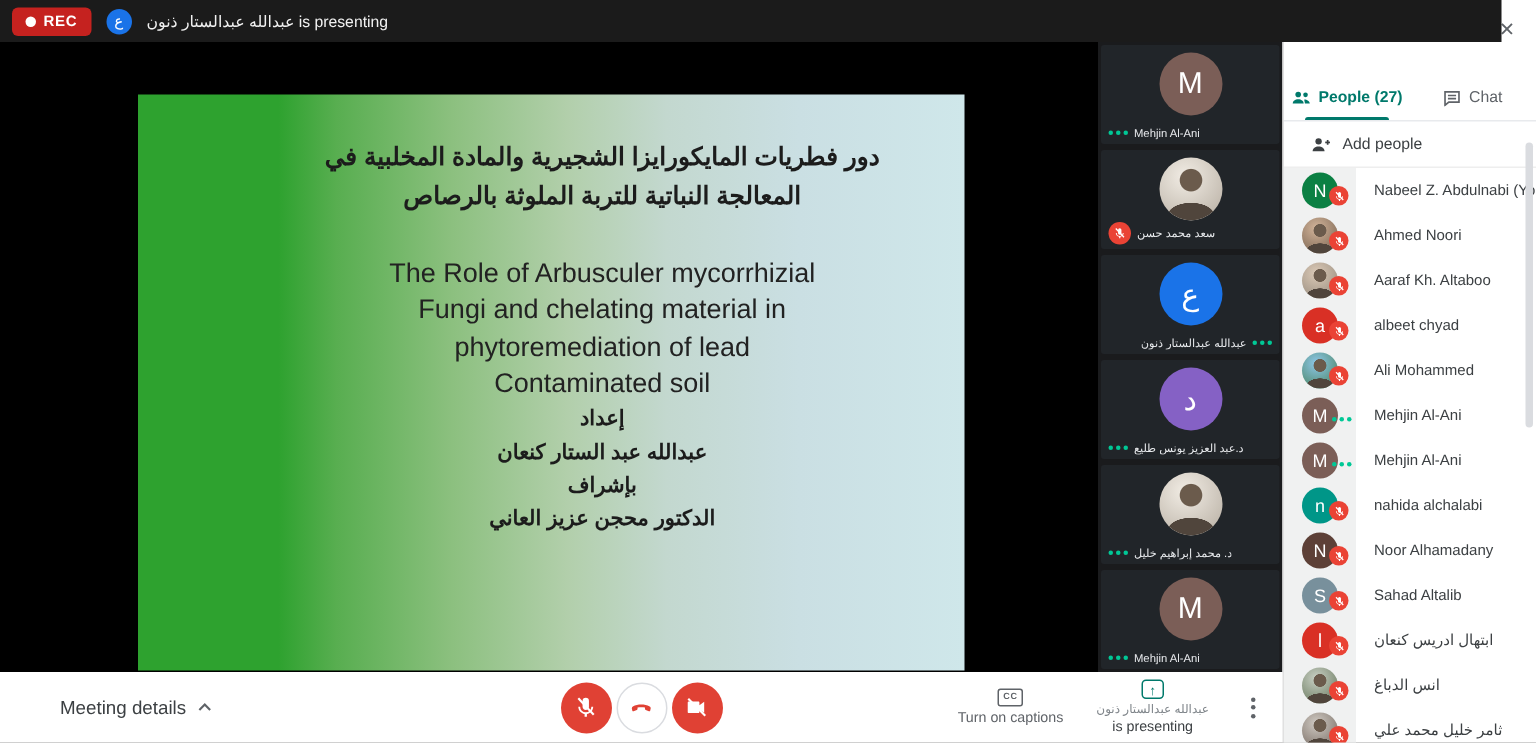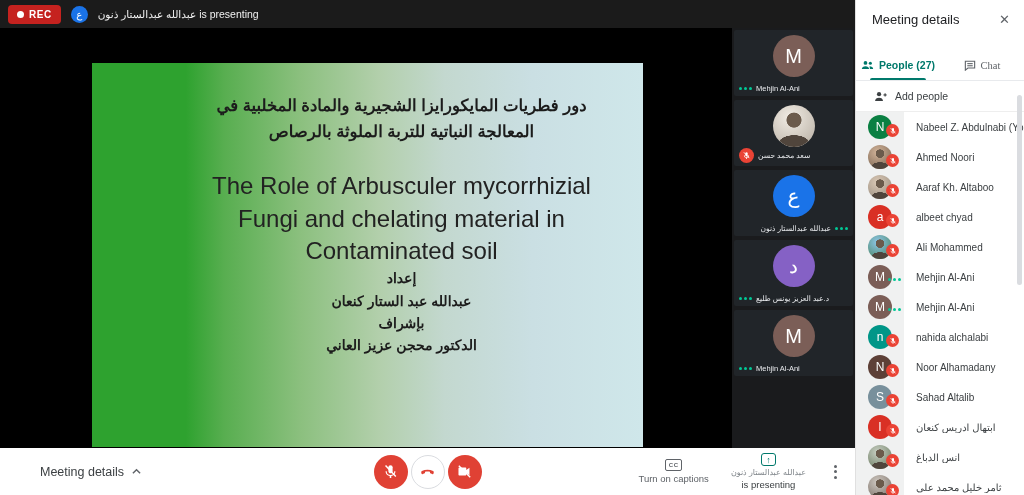--- a/index.html
+++ b/index.html
@@ -1,32 +1,32 @@
 <!DOCTYPE html>
 <html><head>
 <meta charset="utf-8">
 <style>
   * { margin:0; padding:0; box-sizing:border-box; }
   html,body { width:1024px; height:495px; overflow:hidden; font-family:"Liberation Sans", sans-serif; background:#fff; }
   .app { position:relative; width:1024px; height:495px; }
 
   
   .stage { position:absolute; left:0; top:0; width:855px; height:448px; background:#000; }
-  .top-bar { position:absolute; left:0; top:0; width:855px; height:28px; background:#1b1b1b; display:flex; align-items:center; gap:10px; padding-left:8px; z-index:5; }
+  .top-bar { position:absolute; left:0; top:0; width:1001px; height:28px; background:#1b1b1b; display:flex; align-items:center; gap:10px; padding-left:8px; z-index:5; }
   .rec-badge { display:flex; align-items:center; gap:5px; background:#c5221f; color:#fff; font-size:10px; font-weight:bold; border-radius:4px; padding:4px 9px; letter-spacing:.5px; }
   .rec-dot { width:7px; height:7px; border-radius:50%; background:#fff; }
   .presenter-chip { width:17px; height:17px; border-radius:50%; background:#1a73e8; color:#fff; font-size:10px; display:flex; align-items:center; justify-content:center; }
   .presenting-text { color:#f1f1f1; font-size:10.5px; }
 
   
   .slide { position:absolute; left:92px; top:63px; width:551px; height:384px;
     background:linear-gradient(90deg,#2ea22f 0%,#2ea22f 17%,#58ae50 24%,#8cc07f 38%,#b2cfab 52%,#c3d8cf 64%,#cadfe3 80%,#cfe7ea 100%);
     display:flex; flex-direction:column; align-items:center; text-align:center; padding:30px 18px 8px 86px; color:#1c1c1c; }
   .slide-title-ar { font-size:16.5px; font-weight:bold; line-height:1.55; direction:rtl; max-width:420px; }
-  .slide-title-en { font-size:24px; line-height:1.35; margin-top:26px; max-width:430px; color:#222; }
+  .slide-title-en { font-size:18px; line-height:1.35; margin-top:26px; max-width:430px; color:#222; }
   .slide-line-ar { font-size:14px; font-weight:bold; line-height:1.6; direction:rtl; }
 
   
   .strip { position:absolute; left:732px; top:28px; width:123px; height:420px; background:#1a1b1d; display:flex; flex-direction:column; }
   .tile { position:relative; width:119px; height:66px; margin:2px auto; background:#212529; border-radius:2px; flex:0 0 auto; }
   .tile .t-avatar { position:absolute; left:50%; top:5px; transform:translateX(-50%); width:42px; height:42px; border-radius:50%; color:#fff; font-size:20px; display:flex; align-items:center; justify-content:center; overflow:hidden; }
   .t-name-row { position:absolute; left:5px; right:5px; bottom:3px; display:flex; align-items:center; gap:4px; }
   .t-name-row.right { justify-content:flex-end; }
   .t-name { color:#e8eaed; font-size:7.5px; white-space:nowrap; overflow:hidden; text-overflow:ellipsis; }
   .dots { display:inline-flex; gap:2px; flex:0 0 auto; }
@@ -58,21 +58,21 @@
 
   
   .panel { position:absolute; left:855px; top:0; width:169px; height:495px; background:#fff; border-left:1px solid #e0e0e0; }
   .panel-header { display:flex; align-items:center; justify-content:space-between; padding:12px 14px 8px 16px; }
   .panel-title { font-size:13px; color:#202124; }
   .close-x { font-size:13px; color:#5f6368; cursor:pointer; }
   .tabs { display:flex; border-bottom:1px solid #e8eaed; }
   .tab { flex:1; display:flex; align-items:center; justify-content:center; gap:5px; padding:8px 0 9px; font-size:10.5px; cursor:pointer; position:relative;margin-top:16px; }
   .tab.active { color:#00796b; font-weight:bold; }
   .tab.active::after { content:""; position:absolute; left:14px; right:14px; bottom:0; height:2.5px; background:#00796b; border-radius:2px 2px 0 0; }
-  .tab.inactive { color:#5f6368;font-family:Liberation Serif, serif; }
+  .tab.inactive { color:#5f6368; }
   .add-people { display:flex; align-items:center; gap:8px; padding:9px 16px; font-size:10.5px; color:#3c4043; border-bottom:1px solid #eeeeee; cursor:pointer; }
   .plist { position:relative; height:405px; overflow:hidden; }
   .plist::before { content:""; position:absolute; left:0; top:0; width:48px; height:100%; background:#f0f1f1; }
   .p-row { position:relative; height:30px; display:flex; align-items:center; cursor:pointer; }
   .p-avatar { position:absolute; left:12px; width:24px; height:24px; border-radius:50%; color:#fff; font-size:12px; display:flex; align-items:center; justify-content:center; overflow:visible; }
   .p-avatar .init { position:relative; z-index:1; }
   .p-avatar .sil { border-radius:50%; }
   .p-badge { position:absolute; left:30px; top:12px; width:13px; height:13px; border-radius:50%; background:#ea4335; display:flex; align-items:center; justify-content:center; z-index:2; }
   .p-badge svg { width:8px; height:8px; }
   .p-dots { position:absolute; left:32px; top:16px; }
@@ -95,20 +95,21 @@
       </span>
       <span class="presenter-chip">ع</span>
       <span class="presenting-text">عبدالله عبدالستار ذنون is presenting</span>
     </div>
 
     <div class="slide">
       <div class="slide-title-ar">دور فطريات المايكورايزا الشجيرية والمادة المخلبية في المعالجة النباتية للتربة الملوثة بالرصاص</div>
       <div class="slide-title-en">
         <div>The Role of Arbusculer mycorrhizial</div>
         <div>Fungi and chelating material in</div>
+        <div>phytoremediation of lead</div>
         <div>Contaminated soil</div>
       </div>
       <div class="slide-line-ar">إعداد</div>
       <div class="slide-line-ar">عبدالله عبد الستار كنعان</div>
       <div class="slide-line-ar">بإشراف</div>
       <div class="slide-line-ar">الدكتور محجن عزيز العاني</div>
     </div>
 
     <div class="strip">
   <div class="tile">
@@ -167,20 +168,35 @@
       <span class="dots">
               <i></i>
               <i></i>
               <i></i>
             </span>
 
       <span class="t-name">د.عبد العزيز يونس طليع</span>
     </div>
   </div>
 
+  <div class="tile">
+    <span class="t-avatar photo" style="background: radial-gradient(circle at 40% 30%, rgb(241, 236, 228), rgb(181, 172, 160));">
+            <span class="sil"></span>
+            <span class="init"></span>
+          </span>
+    <div class="t-name-row">
+      <span class="dots">
+              <i></i>
+              <i></i>
+              <i></i>
+            </span>
+
+      <span class="t-name">د. محمد إبراهيم خليل</span>
+    </div>
+  </div>
 
   <div class="tile">
     <span class="t-avatar" style="background: rgb(123, 94, 87);">
             <span class="init">M</span>
           </span>
     <div class="t-name-row">
       <span class="dots">
               <i></i>
               <i></i>
               <i></i>

